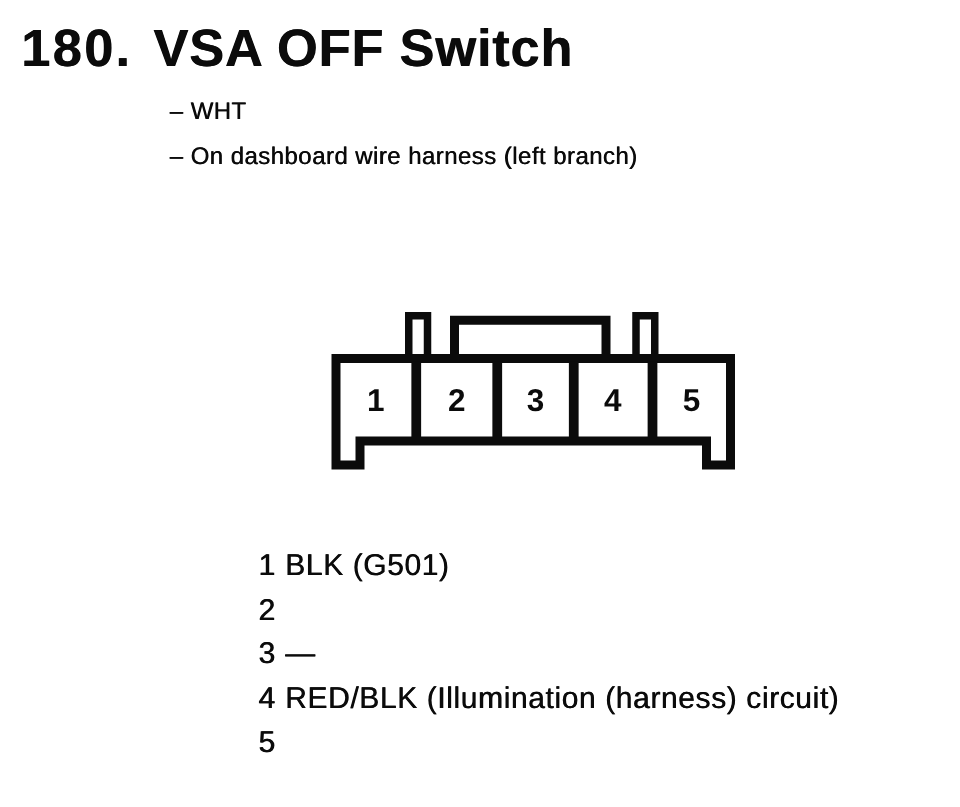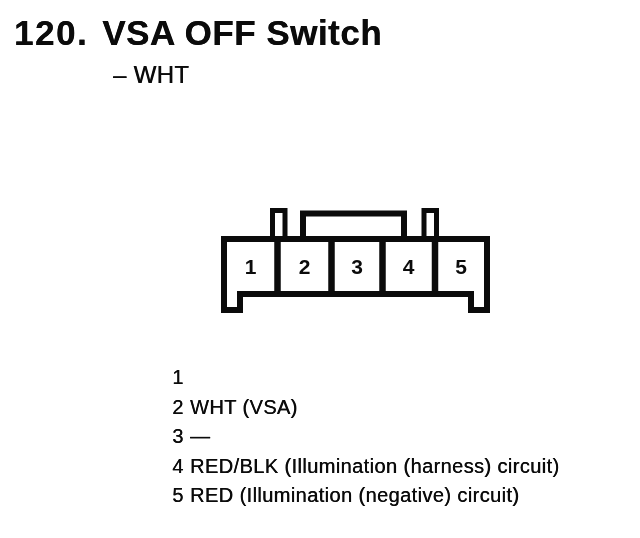--- a/index.html
+++ b/index.html
@@ -29,21 +29,21 @@
   }
   .page-title .title-num {
     display: inline-block;
     margin-right: 14px;
     letter-spacing: 1.5px;
   }
   .detail-list {
     position: absolute;
     left: 113px;
     top: 60px;
-    font-size: 24px;
+    font-size: 16px;
     line-height: 30px;
     letter-spacing: 0.3px;
     white-space: nowrap;
   }
   .connector-wrap {
     position: absolute;
     left: 200px;
     top: 200px;
     width: 300px;
     height: 125px;
@@ -73,25 +73,26 @@
   }
   .pin-desc {
     margin-left: 5px;
     white-space: nowrap;
   }
 </style>
 </head>
 <body>
 
 <div class="page-title ink">
-  <span class="title-num">120.</span><span>VSA OFF Switch</span>
+  <span class="title-num">180.</span><span>VSA OFF Switch</span>
 </div>
 
 <div class="detail-list ink">
   <div>– WHT</div>
+  <div>– On dashboard wire harness (left branch)</div>
 </div>
 
 <div class="connector-wrap">
   <svg width="300" height="125" viewBox="200 200 300 125" xmlns="http://www.w3.org/2000/svg">
 
     <rect x="303" y="213.5" width="101" height="28" fill="#ffffff" stroke="#0b0b0b" stroke-width="6"></rect>
 
     <rect x="272.5" y="210.5" width="12.5" height="30" fill="#ffffff" stroke="#0b0b0b" stroke-width="5"></rect>
     <rect x="424" y="210.5" width="12.5" height="30" fill="#ffffff" stroke="#0b0b0b" stroke-width="5"></rect>
 
@@ -106,30 +107,29 @@
     <text x="304.5" y="274" text-anchor="middle" class="cavity-num">2</text>
     <text x="357" y="274" text-anchor="middle" class="cavity-num">3</text>
     <text x="408.5" y="274" text-anchor="middle" class="cavity-num">4</text>
     <text x="461" y="274" text-anchor="middle" class="cavity-num">5</text>
   </svg>
 </div>
 
 <div class="pin-table ink">
   <div class="pin-row">
     <span class="pin-num">1</span>
+    <span class="pin-desc">BLK (G501)</span>
   </div>
   <div class="pin-row">
     <span class="pin-num">2</span>
-    <span class="pin-desc">WHT (VSA)</span>
   </div>
   <div class="pin-row">
     <span class="pin-num">3</span>
     <span class="pin-desc">—</span>
   </div>
   <div class="pin-row">
     <span class="pin-num">4</span>
     <span class="pin-desc">RED/BLK (Illumination (harness) circuit)</span>
   </div>
   <div class="pin-row">
     <span class="pin-num">5</span>
-    <span class="pin-desc">RED (Illumination (negative) circuit)</span>
   </div>
 </div>
 
 </body></html>

